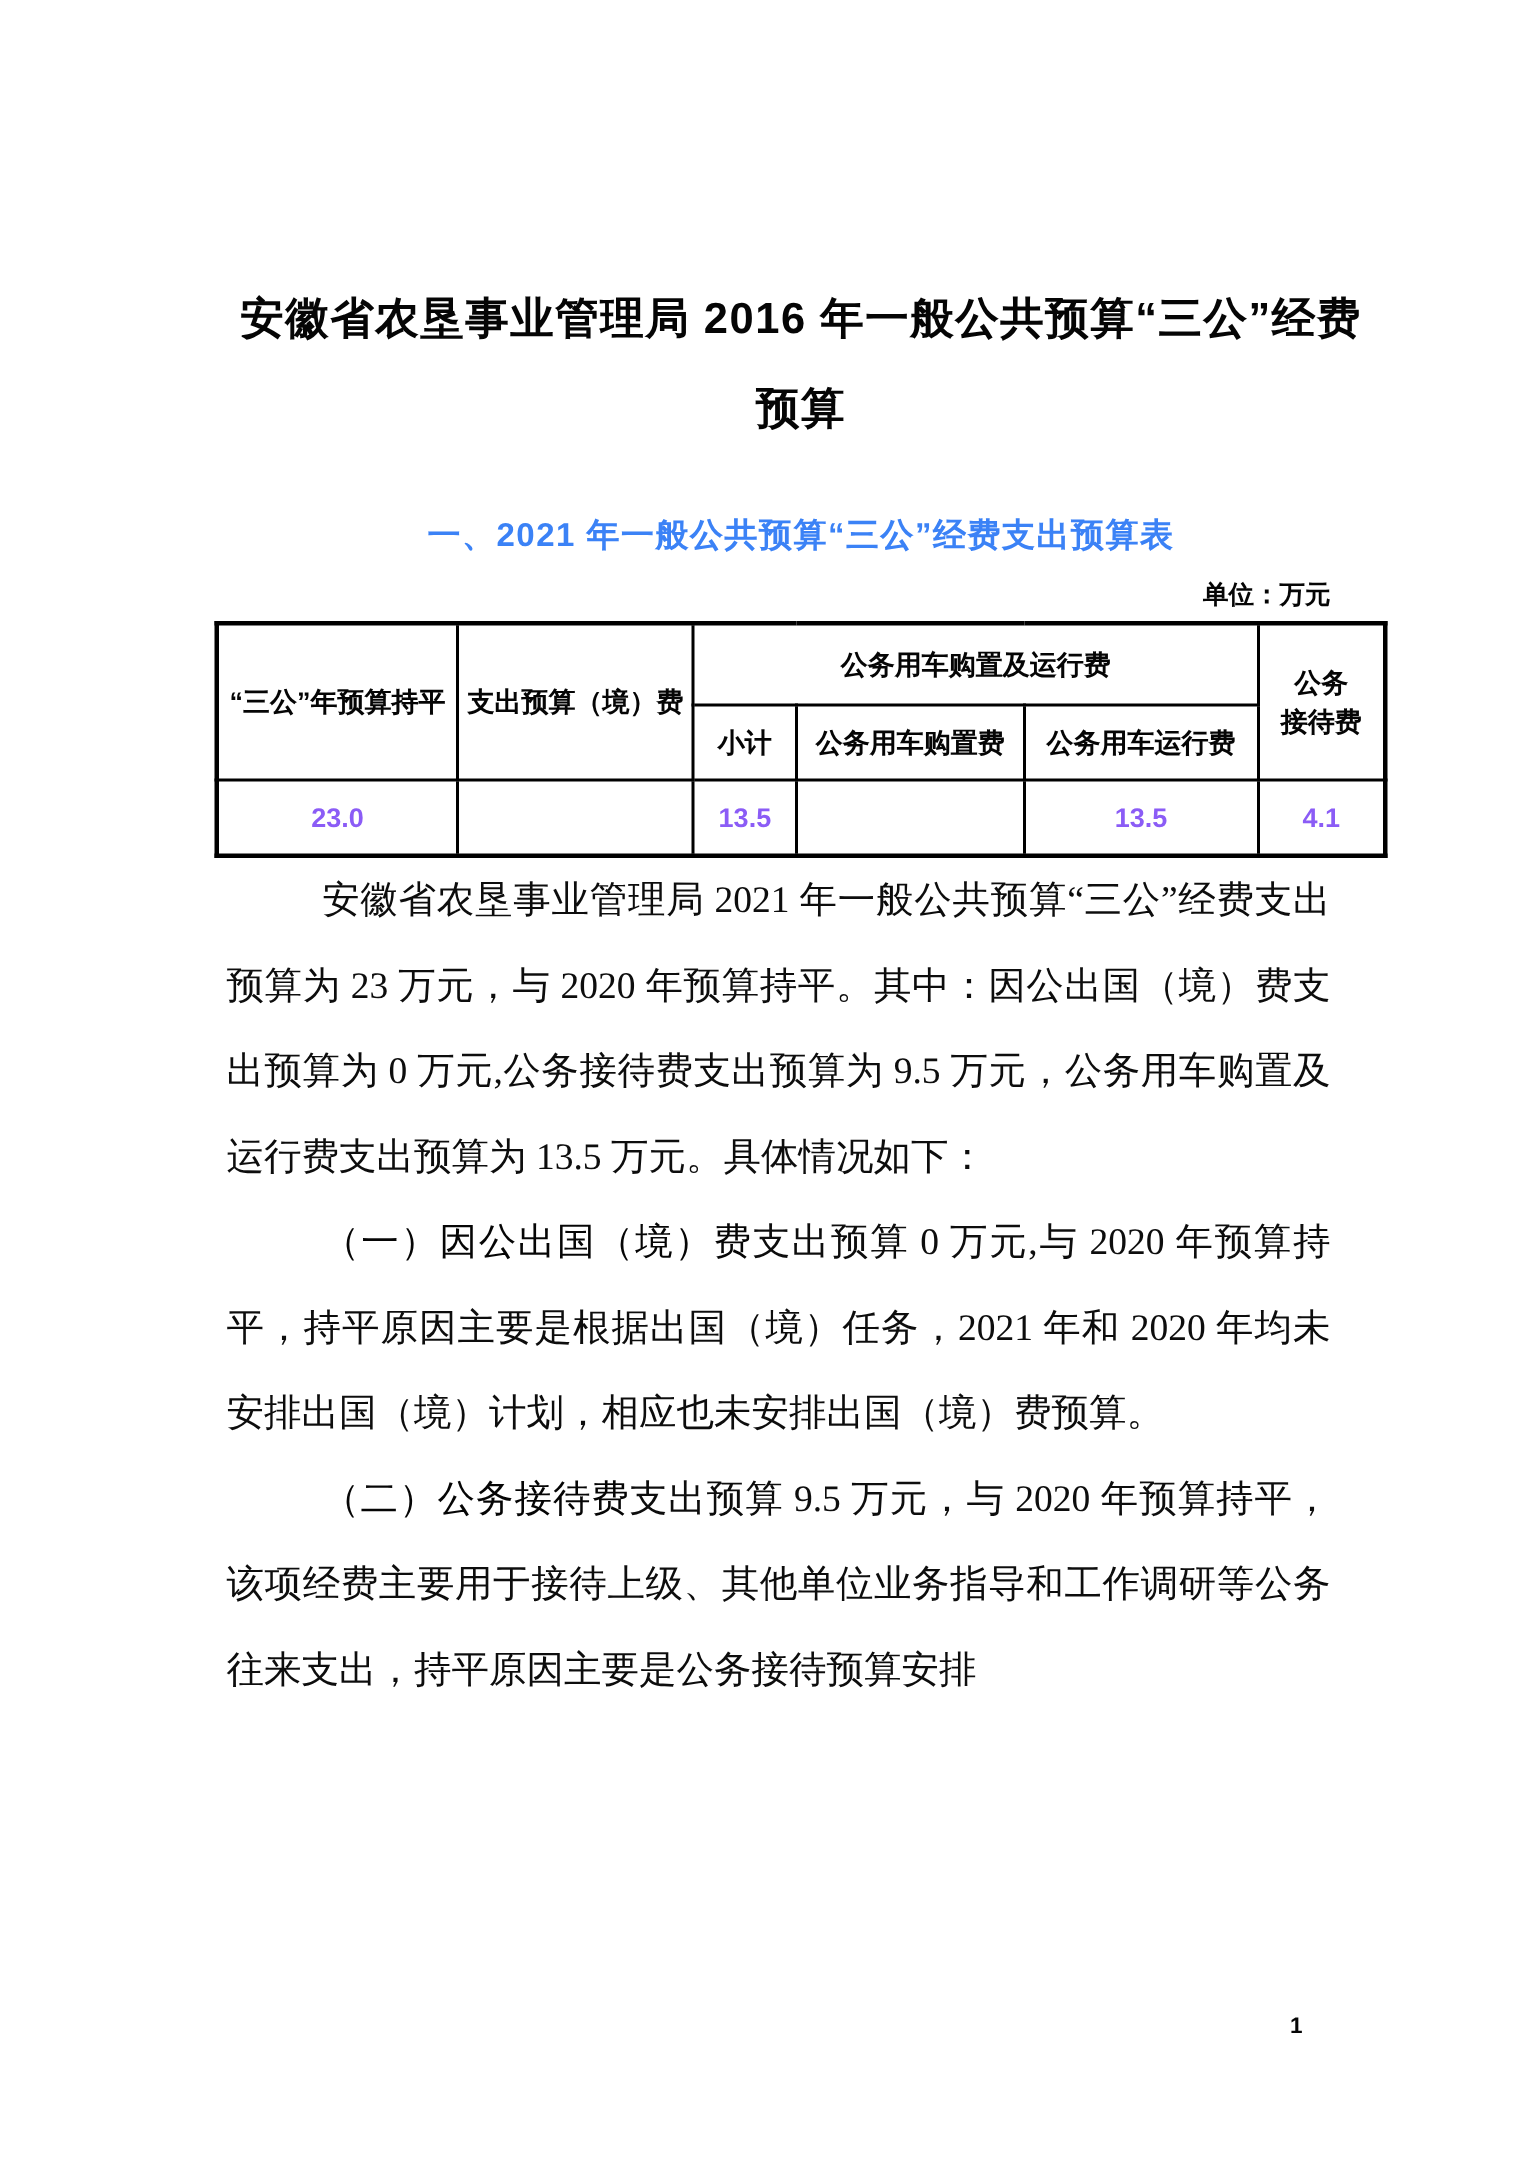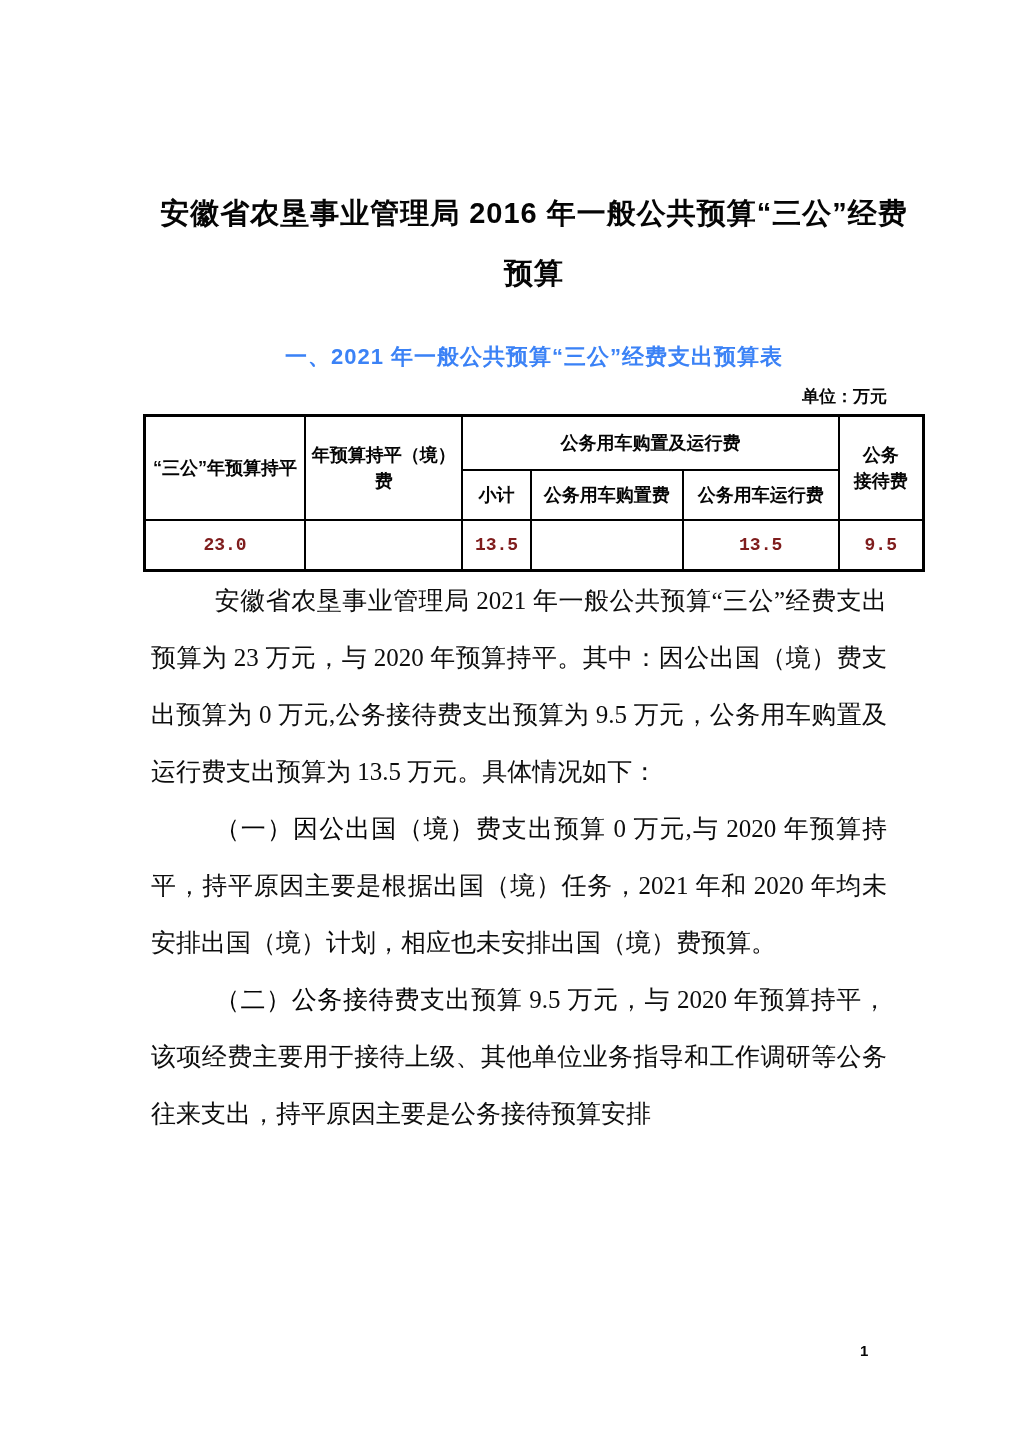--- a/index.html
+++ b/index.html
@@ -73,22 +73,22 @@
     font-size: 18px;
     line-height: 26px;
     color: #050505;
   }
   tr.row-h1 td { height: 52px; }
   tr.row-h2 td { height: 48px; margin-left: 28px; }
   tr.row-data td {
     height: 48px;
     font-size: 18px;
     font-weight: bold;
-    font-family: Liberation Mono, monospace;
-    color: #7f1d1d;
+    font-family: Liberation Sans, sans-serif;
+    color: #8b5cf6;
   }
   
   .sec2-heading {
     margin: 60px 0 0 8px;
     width: 736px;
     font-family: "Liberation Sans", sans-serif;
     font-weight: bold;
     font-size: 27px;
     line-height: 58px;
     text-align: justify;
@@ -140,36 +140,36 @@
       <col style="width:20.6%">
       <col style="width:20.2%">
       <col style="width:8.8%">
       <col style="width:19.5%">
       <col style="width:20.0%">
       <col style="width:10.9%">
     </colgroup>
     <tbody>
       <tr class="row-h1">
         <td class="hdr" rowspan="2">“三公”年预算持平</td>
-        <td class="hdr" rowspan="2">年预算持平（境）费</td>
+        <td class="hdr" rowspan="2">支出预算（境）费</td>
         <td class="hdr" colspan="3">公务用车购置及运行费</td>
         <td class="hdr" rowspan="2"><span>公务</span><br><span>接待费</span></td>
       </tr>
       <tr class="row-h2">
         <td class="hdr">小计</td>
         <td class="hdr">公务用车购置费</td>
         <td class="hdr">公务用车运行费</td>
       </tr>
       <tr class="row-data">
         <td>23.0</td>
         <td></td>
         <td>13.5</td>
         <td></td>
         <td>13.5</td>
-        <td>9.5</td>
+        <td>4.1</td>
       </tr>
     </tbody>
   </table>
 
 
   <p class="body-para"><span>安徽省农垦事业管理局 2021 年一般公共预算“三公”经费支出预算为 23 万元，与 2020 年预算持平。其中：因公出国（境）费支出预算为 0 万元,公务接待费支出预算为 9.5 万元，公务用车购置及运行费支出预算为 13.5 万元。具体情况如下：</span></p>
 
   <p class="body-para"><span class="lead">（一）因公出国（境）费</span><span>支出预算 0 万元,与 2020 年预算持平，持平原因主要是根据出国（境）任务，2021 年和 2020 年均未安排出国（境）计划，相应也未安排出国（境）费预算。</span></p>
 
   <p class="body-para"><span class="lead">（二）公务接待费</span><span>支出预算 9.5 万元，与 2020 年预算持平，该项经费主要用于接待上级、其他单位业务指导和工作调研等公务往来支出，持平原因主要是公务接待预算安排</span></p>

